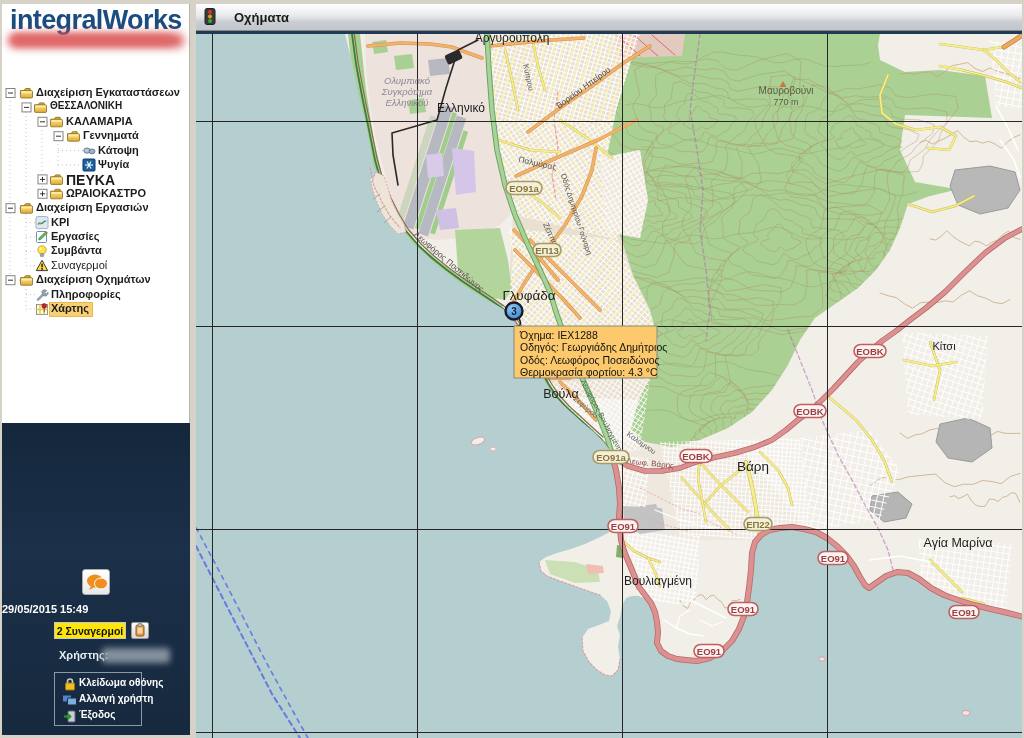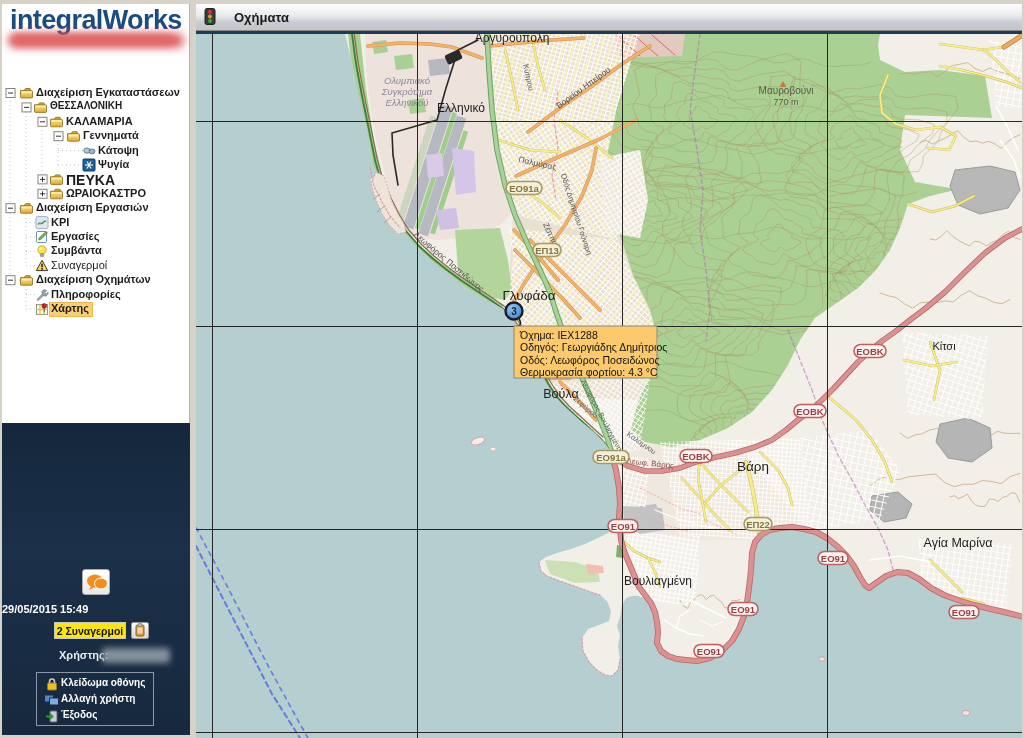--- a/index.html
+++ b/index.html
@@ -163,21 +163,21 @@
       </svg></div>
     <div style="position:absolute;left:0;top:180px;width:188px;font-size:11px;font-weight:bold;color:#fff">29/05/2015 15:49</div>
     <div style="position:absolute;left:52px;top:199px;width:72px;height:17px;background:#ffe60a;border:1px solid #c8c8c8;text-align:center;font-size:10.5px;font-weight:bold;color:#111;line-height:17px">2 Συναγερμοί</div>
     <div style="position:absolute;left:129px;top:199px;width:18px;height:17px;background:linear-gradient(#fdfdfd,#d8d8d8);border:1px solid #999;border-radius:2px"><svg width="16" height="15">
         <rect x="4" y="2" width="8" height="11" rx="1.5" fill="#e8963a" stroke="#8a5a1a"></rect>
         <rect x="6" y="0.5" width="4" height="3" rx="1" fill="#b8b8b8" stroke="#777" stroke-width="0.7"></rect>
         <rect x="5.5" y="4.5" width="5" height="6" fill="#f8d8a8"></rect>
       </svg></div>
     <div style="position:absolute;left:57px;top:226px;font-size:11px;font-weight:bold;color:#e8eef4">Χρήστης:</div>
     <div style="position:absolute;left:100px;top:225px;width:68px;height:15px;background:#98a2ae;border-radius:3px;filter:blur(3px);opacity:0.85"></div>
-    <div style="position:absolute;left:34px;top:249px;width:118px;height:54px;border:1px solid #8a98a8">
+    <div style="position:absolute;left:52px;top:249px;width:88px;height:54px;border:1px solid #8a98a8">
       <svg width="14" height="13" style="position:absolute;left:8px;top:5px">
         <rect x="2.5" y="5" width="9" height="7" rx="1" fill="#f0c020" stroke="#9a7a10"></rect>
         <path d="M4.5,5 v-1.5 a2.5,2.5 0 0 1 5,0 V5" fill="none" stroke="#c8c8c8" stroke-width="1.6"></path>
       </svg>
       <div style="position:absolute;left:24px;top:4px;font-size:10px;font-weight:bold;color:#fff;white-space:nowrap">Κλείδωμα οθόνης</div>
       <svg width="16" height="13" style="position:absolute;left:7px;top:21px">
         <rect x="0.5" y="1" width="9" height="7" rx="1" fill="#4a88c8" stroke="#224"></rect>
         <rect x="5.5" y="4" width="9" height="7" rx="1" fill="#78b0e0" stroke="#224"></rect>
       </svg>
       <div style="position:absolute;left:24px;top:20px;font-size:10px;font-weight:bold;color:#fff;white-space:nowrap">Αλλαγή χρήστη</div>

